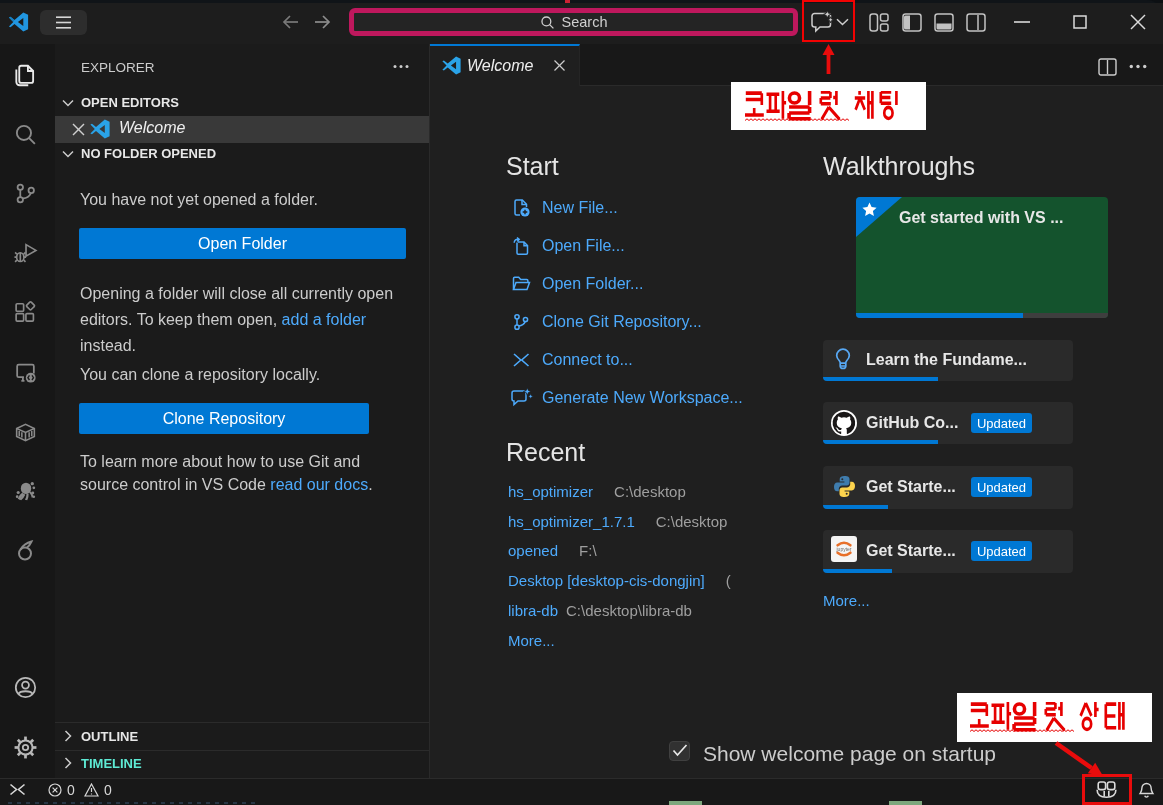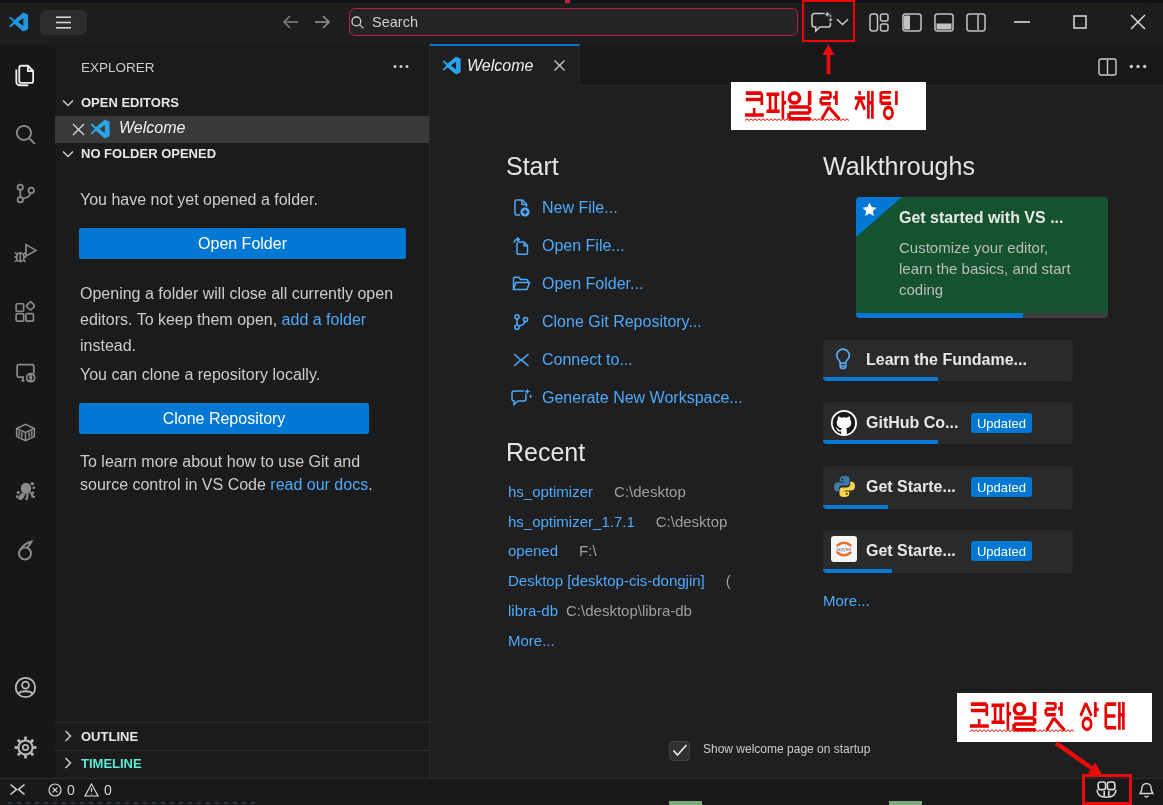--- a/index.html
+++ b/index.html
@@ -44,21 +44,21 @@
           <path d="M8 2 L2 8 L8 14"></path>
         </g>
   </svg>
   <svg class="abs" style="left:313px;top:14px" width="18" height="16" viewBox="0 0 18 16">
     <g stroke="#8d8d8d" stroke-width="1.7" fill="none">
           <line x1="2" y1="8" x2="16" y2="8"></line>
           <path d="M10 2 L16 8 L10 14"></path>
         </g>
   </svg>
 
-  <div class="abs row" style="left:349px;top:8px;width:449px;height:28px;background:#242424;border:1px solid #be185d;border-radius:6px;">
+  <div class="abs row" style="left:349px;top:8px;width:449px;height:28px;background:#242424;border:5px solid #be185d;border-radius:6px;justify-content:center">
     <svg width="15" height="15" viewBox="0 0 16 16" style="margin-right:7px">
           <circle cx="6.8" cy="6.8" r="4.7" fill="none" stroke="#cfcfcf" stroke-width="1.4"></circle>
           <line x1="10.3" y1="10.3" x2="14.3" y2="14.3" stroke="#cfcfcf" stroke-width="1.4"></line>
         </svg>
     <span style="font-size:14.5px;color:#cfcfcf">Search</span>
   </div>
 
   <svg class="abs" style="left:810px;top:11px" width="40" height="22" viewBox="0 0 40 22">
     <path d="M4.5 2.5 h13.5 a2.5 2.5 0 0 1 2.5 2.5 v8.5 a2.5 2.5 0 0 1-2.5 2.5 h-8 l-4.2 4 v-4 h-1.3 a2.5 2.5 0 0 1-2.5-2.5 V5 a2.5 2.5 0 0 1 2.5-2.5 z" fill="none" stroke="#cdcdcd" stroke-width="1.5"></path>
     <path d="M17.3 -0.5 l1.1 2.7 2.7 1.1 -2.7 1.1 -1.1 2.7 -1.1 -2.7 -2.7 -1.1 2.7 -1.1 z" fill="#cdcdcd" stroke="#1e1e1e" stroke-width="0.9"></path>
@@ -361,31 +361,30 @@
   <div class="abs row" style="left:508px;top:602px;font-size:15px">
         <span class="lnk">libra-db</span>
         <span style="color:#9f9f9f;margin-left:8px">C:\desktop\libra-db</span>
       </div>
   <span class="abs lnk" style="left:508px;top:632px;font-size:15px">More...</span>
 
   <div class="abs" style="left:669px;top:741px;width:21px;height:20px;background:#313131;border:1px solid #404040;border-radius:4px"></div>
   <svg class="abs" style="left:672px;top:744px" width="16" height="13" viewBox="0 0 16 13">
         <path d="M1.5 6.5 L5.5 11 L14.5 1" fill="none" stroke="#e7e7e7" stroke-width="1.7"></path>
       </svg>
-  <span class="abs" style="left:703px;top:742px;font-size:12px;color:#cccccc">Show welcome page on startup</span>
+  <span class="abs" style="left:703px;top:742px;font-size:21px;color:#cccccc">Show welcome page on startup</span>
 
   <span class="abs" style="left:823px;top:152px;font-size:25px;color:#e4e4e4">Walkthroughs</span>
 
   <div class="abs" style="left:856px;top:197px;width:252px;height:121px;background:#14532d;border-radius:4px;overflow:hidden">
     <div class="abs" style="left:0;top:0;width:0;height:0;border-top:40px solid #0078d4;border-right:46px solid transparent"></div>
     <svg class="abs" style="left:5px;top:5px" width="17" height="17" viewBox="0 0 17 17">
           <path d="M8.5 0.5 l2.1 4.6 5 0.6 -3.7 3.4 1 4.9 -4.4 -2.5 -4.4 2.5 1 -4.9 -3.7 -3.4 5 -0.6 z" fill="#ffffff"></path>
         </svg>
     <span class="abs" style="left:43px;top:12px;font-size:16px;font-weight:bold;color:#e7e7e7">Get started with VS ...</span>
-    <div class="abs" style="left:43px;top:40px;width:200px;font-size:15px;line-height:21px;color:#bdbdbd">Customize your editor,<br>learn the basics, and start<br>coding</div>
     <div class="abs" style="left:0;top:116px;width:252px;height:5px;background:#3e3e3e"></div>
     <div class="abs" style="left:0;top:116px;width:167px;height:5px;background:#0078d4"></div>
   </div>
 
   <div class="abs" style="left:823px;top:340px;width:250px;height:41px;background:#2a2a2a;border-radius:4px;overflow:hidden">
     <svg class="abs" style="left:12px;top:8px" width="16" height="22" viewBox="0 0 16 22">
       <g fill="none" stroke="#58a9f5" stroke-width="1.7">
         <path d="M8 1.2 a6.3 6.3 0 0 1 6.3 6.3 c0 2.5-1.5 4-2.6 5.2-0.6 0.7-0.9 1.6-0.9 2.3 v3.2 a2.3 2.3 0 0 1-2.8 2.2 2.3 2.3 0 0 1-2.8-2.2 v-3.2 c0-0.7-0.3-1.6-0.9-2.3-1.1-1.2-2.6-2.7-2.6-5.2 A6.3 6.3 0 0 1 8 1.2 z"></path>
         <path d="M5.2 15.2 h5.6 M5.4 18 h5.2"></path>
       </g>

